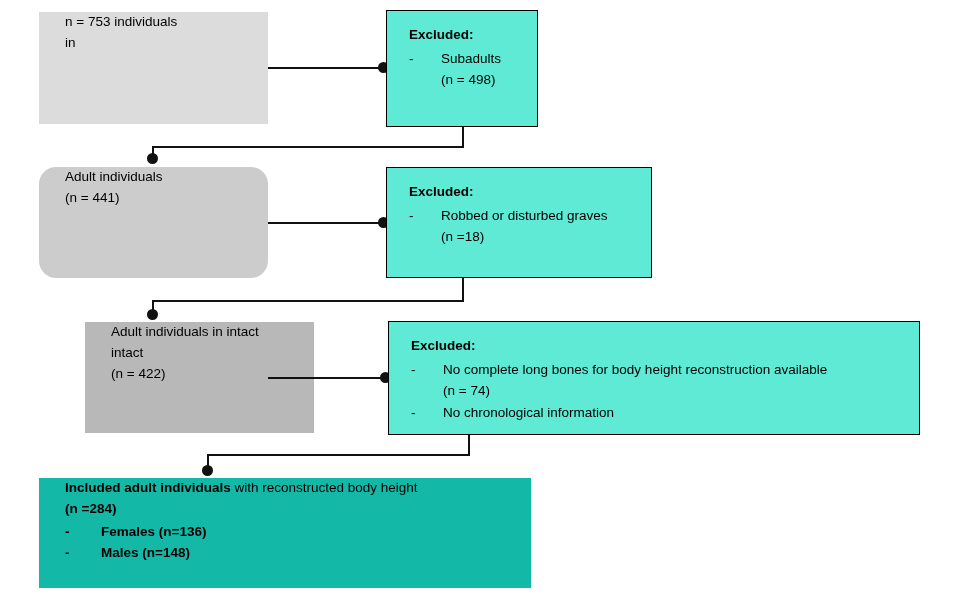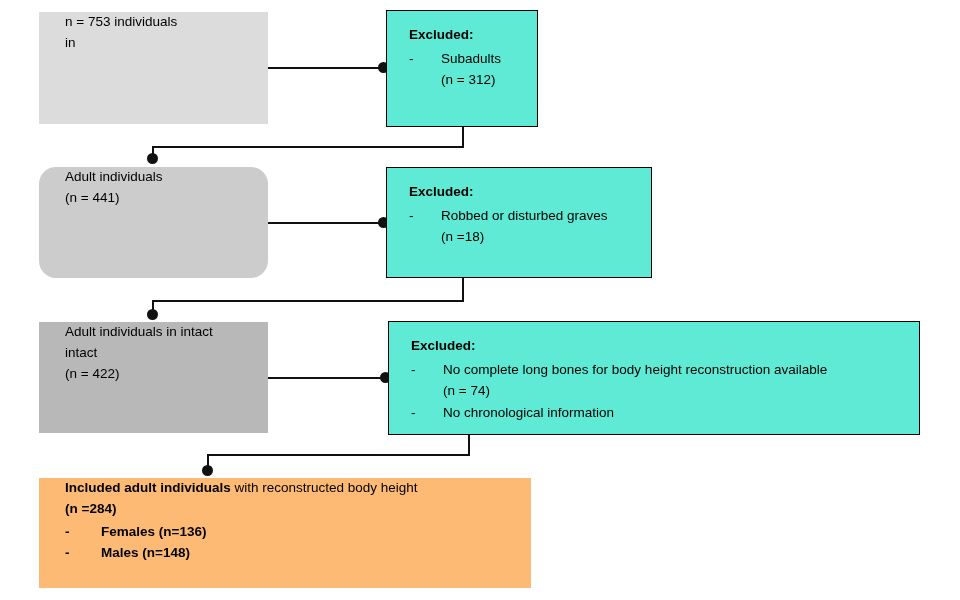--- a/index.html
+++ b/index.html
@@ -55,22 +55,22 @@
     position: absolute;
     left: 0;
     top: 0;
   }
   .excl-sub {
     display: block;
   }
   
   .fill-1 { background: #dcdcdc; }
   .fill-2 { background: #cccccc; }
-  .fill-3 { background: #b8b8b8; }
-  .fill-4 { background: #fdba74; }
+  .fill-3 { background: #b8b8b8; margin-left: 46px; }
+  .fill-4 { background: #14b8a6; }
 
   .final-inner {
     padding: 0 14px 0 26px;
   }
   .final-head { font-weight: normal; }
   .final-head b { font-weight: bold; }
   .final-n { font-weight: bold; }
   .final-list {
     list-style: none;
     margin: 2px 0 0 0;
@@ -120,21 +120,21 @@
 
   <div class="conn-h" style="left:268px; top:67px; width:118px;"></div>
   <div class="conn-dot" style="left:378px; top:62px;"></div>
 
   <div class="box excl-box" style="left:386px; top:10px; width:152px; height:117px;">
     <div class="excl-title">Excluded:</div>
     <ul class="excl-list">
       <li>
         <span class="dash">-</span>
         <span>Subadults</span>
-        <span class="excl-sub">(n = 312)</span>
+        <span class="excl-sub">(n = 498)</span>
       </li>
     </ul>
   </div>
 
   <div class="conn-v" style="left:462px; top:127px; height:20px;"></div>
   <div class="conn-h" style="left:152px; top:146px; width:312px;"></div>
   <div class="conn-v" style="left:152px; top:146px; height:13px;"></div>
   <div class="conn-dot" style="left:147px; top:153px;"></div>
 
   <div class="box stage-box fill-2" style="left:39px; top:167px; width:229px; height:111px;border-radius:17px;">

